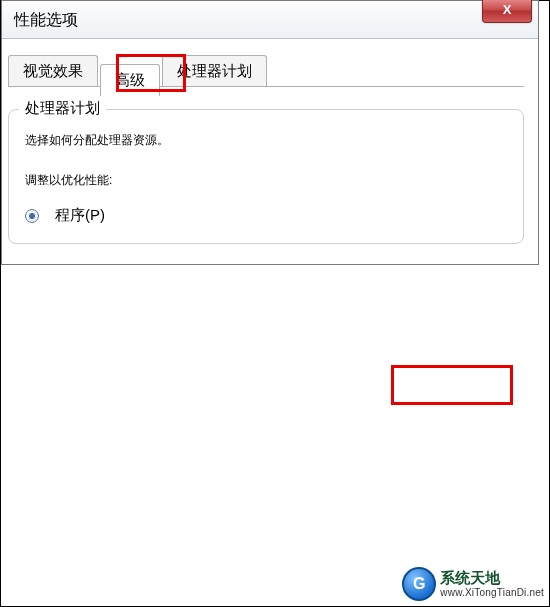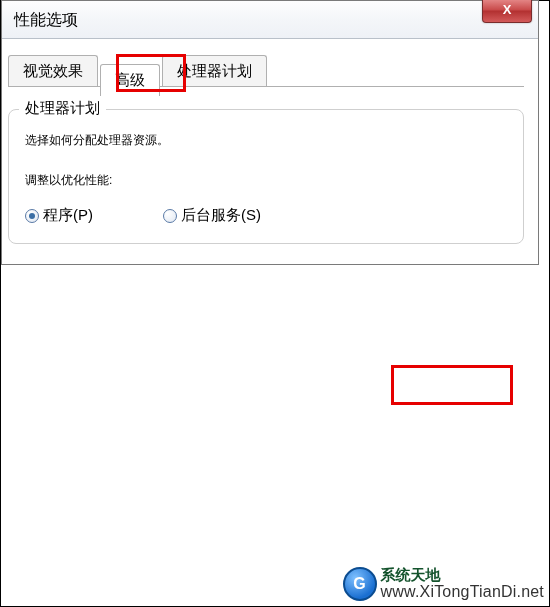--- a/index.html
+++ b/index.html
@@ -107,21 +107,21 @@
   }
   .radio-row {
     display: flex;
     gap: 70px;
     margin-top: 14px;
     align-items: center;
   }
   .radio-item {
     display: flex;
     align-items: center;
-    gap: 4px;
+    gap: 16px;
     font-size: 15px;
     cursor: pointer;
   }
   .radio-dot {
     width: 14px;
     height: 14px;
     border: 1px solid #5a7aa6;
     border-radius: 50%;
     display: inline-flex;
     align-items: center;
@@ -190,21 +190,21 @@
     display: flex;
     flex-direction: column;
     line-height: 1.1;
   }
   .wm-title {
     font-size: 15px;
     font-weight: bold;
     color: #14532d;
   }
   .wm-url {
-    font-size: 16px;
+    font-size: 10px;
     color: #333;
     letter-spacing: 0.2px;
   }
   .page-border {
     position: absolute;
     left: 0; top: 0;
     width: 550px;
     height: 607px;
     border: 1px solid #000;
     pointer-events: none;
@@ -238,24 +238,20 @@
 
     <div class="groupbox">
       <div class="group-legend">处理器计划</div>
       <div class="group-text">选择如何分配处理器资源。</div>
       <div class="group-text" style="margin-top:16px;">调整以优化性能:</div>
       <div class="radio-row">
         <label class="radio-item">
           <span class="radio-dot checked"></span>
           <span>程序(P)</span>
         </label>
-        <label class="radio-item">
-          <span class="radio-dot"></span>
-          <span>后台服务(S)</span>
-        </label>
       </div>
     </div>
 
 
   </div>
 </div>
 
 <div class="highlight-tab tab-highlight-box"></div>
 <div class="highlight-tab btn-highlight-box"></div>
 

